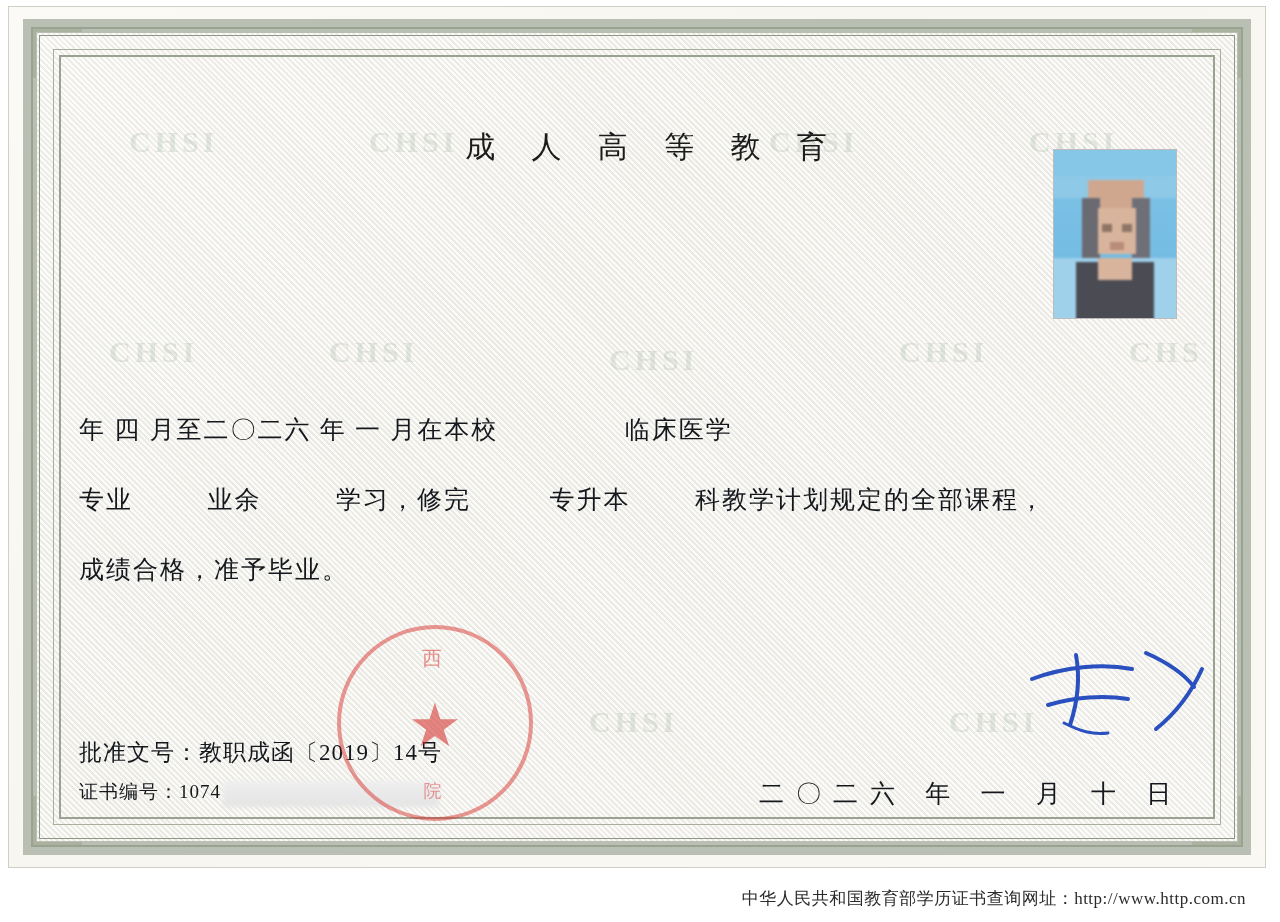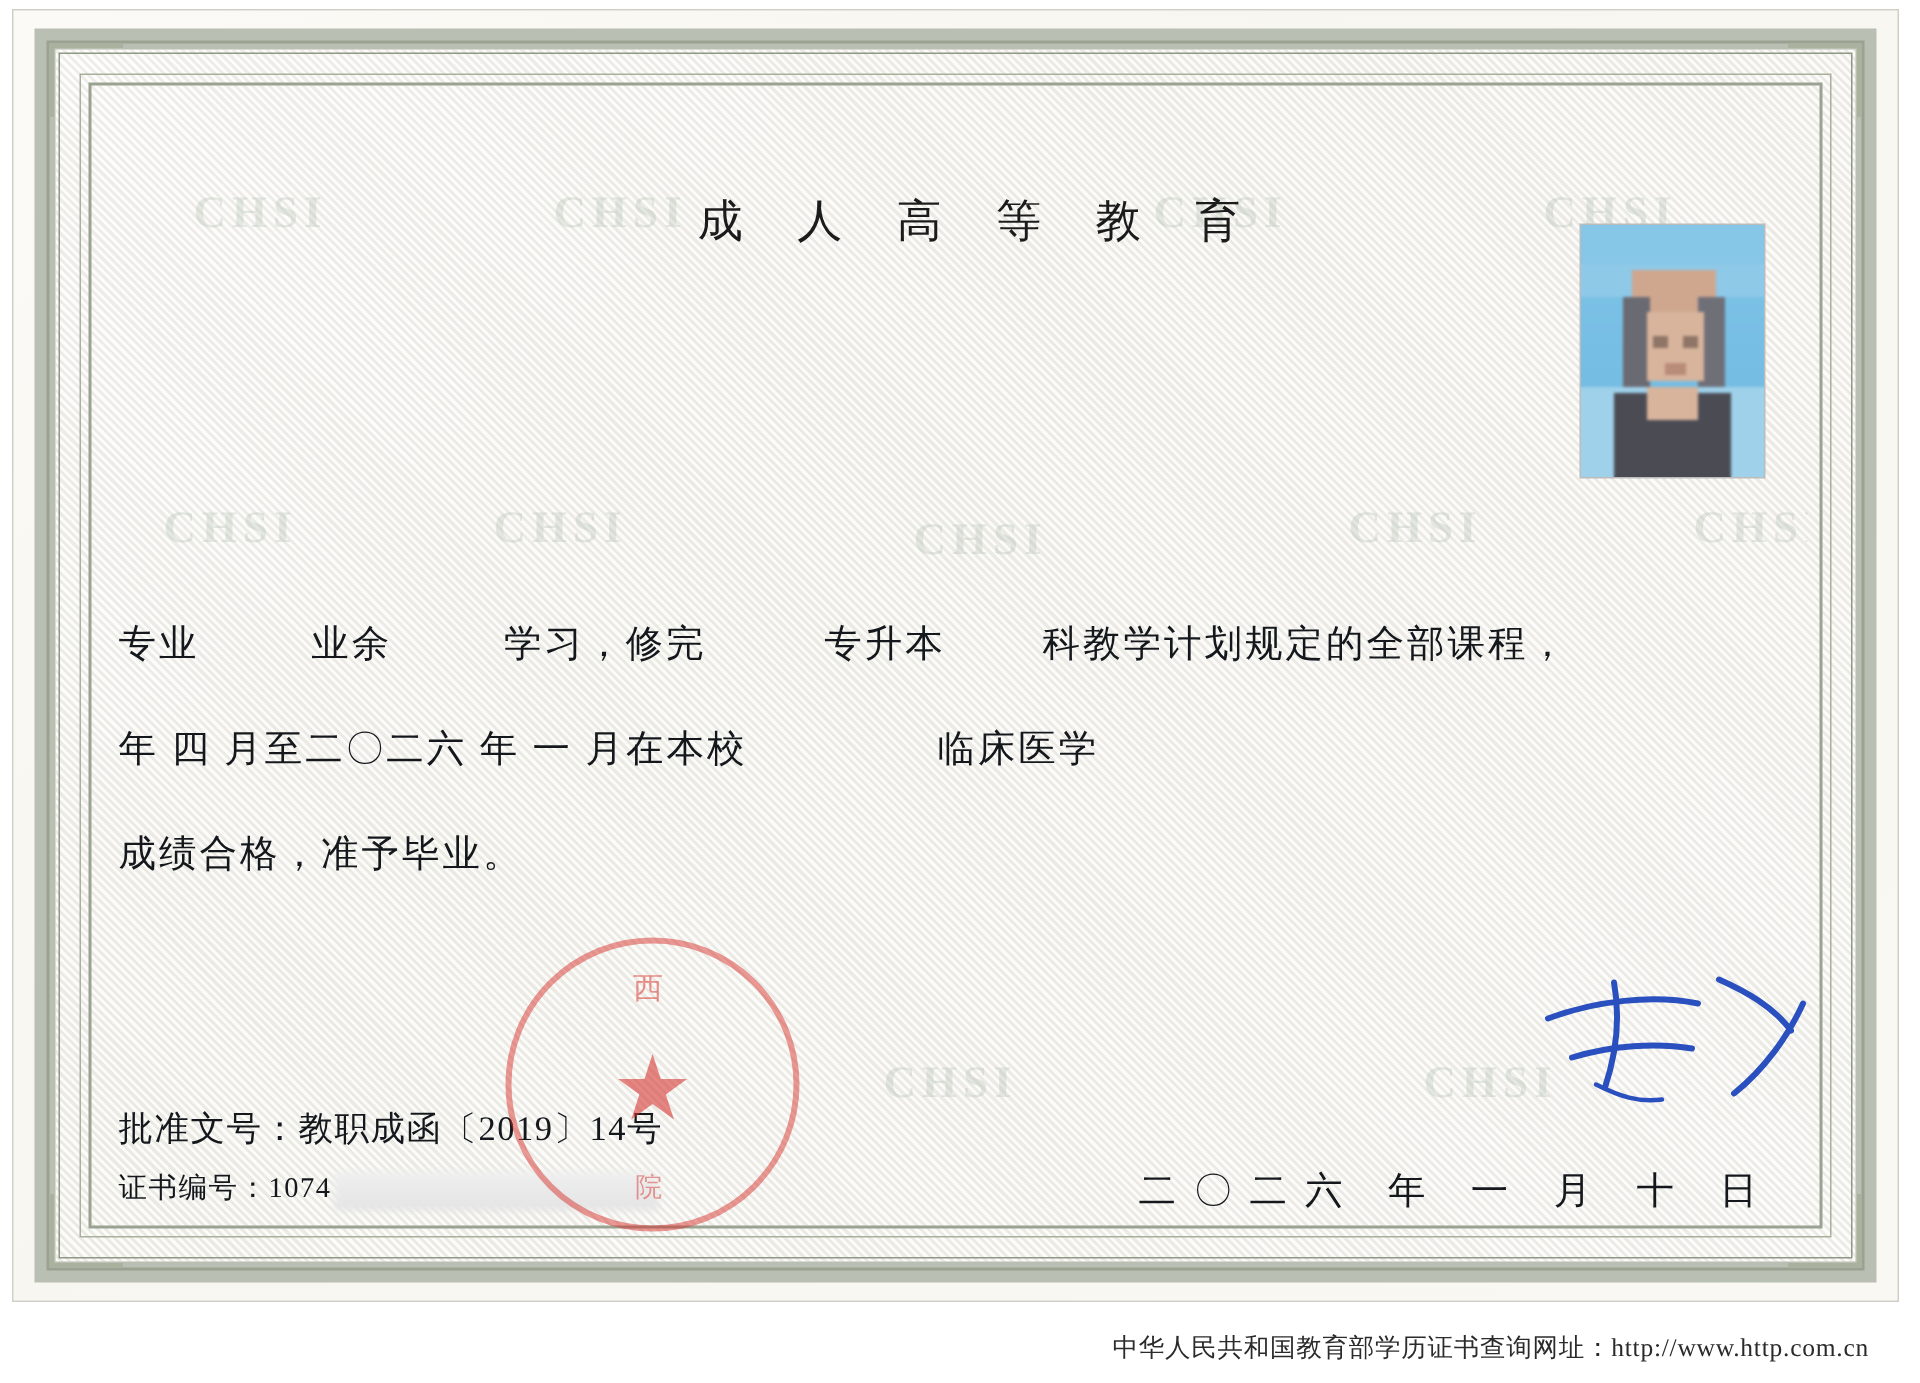--- a/index.html
+++ b/index.html
@@ -340,38 +340,38 @@
         <div class="px" style="left:0;top:108px;width:122px;height:60px;background:#9fd1ea;"></div>
         <div class="px" style="left:22px;top:112px;width:78px;height:56px;background:#4b4b54;"></div>
         <div class="px" style="left:44px;top:108px;width:34px;height:22px;background:#d8b49c;"></div>
         <div class="px" style="left:0;top:0;width:122px;height:168px;backdrop-filter:blur(1px);"></div>
       </div>
 
       <div class="bodytext">
 
 
         <div class="line">
+          <span>年 四   月至二〇二六 年 一   月在本校</span>
+          <span class="sp" style="width:110px"></span>
+          <span>临床医学</span>
+        </div>
+
+        <div class="line">
           <span>专业</span>
           <span class="sp" style="width:58px"></span>
           <span>业余</span>
           <span class="sp" style="width:58px"></span>
           <span>学习，修完</span>
           <span class="sp" style="width:62px"></span>
           <span>专升本</span>
           <span class="sp" style="width:48px"></span>
           <span>科教学计划规定的全部课程，</span>
         </div>
 
         <div class="line">
-          <span>年 四   月至二〇二六 年 一   月在本校</span>
-          <span class="sp" style="width:110px"></span>
-          <span>临床医学</span>
-        </div>
-
-        <div class="line">
           <span>成绩合格，准予毕业。</span>
         </div>
       </div>
 
 
       <div class="approval">
         <span>批准文号：</span><span>教职成函〔2019〕14号</span>
       </div>
 
       <div class="certno">

